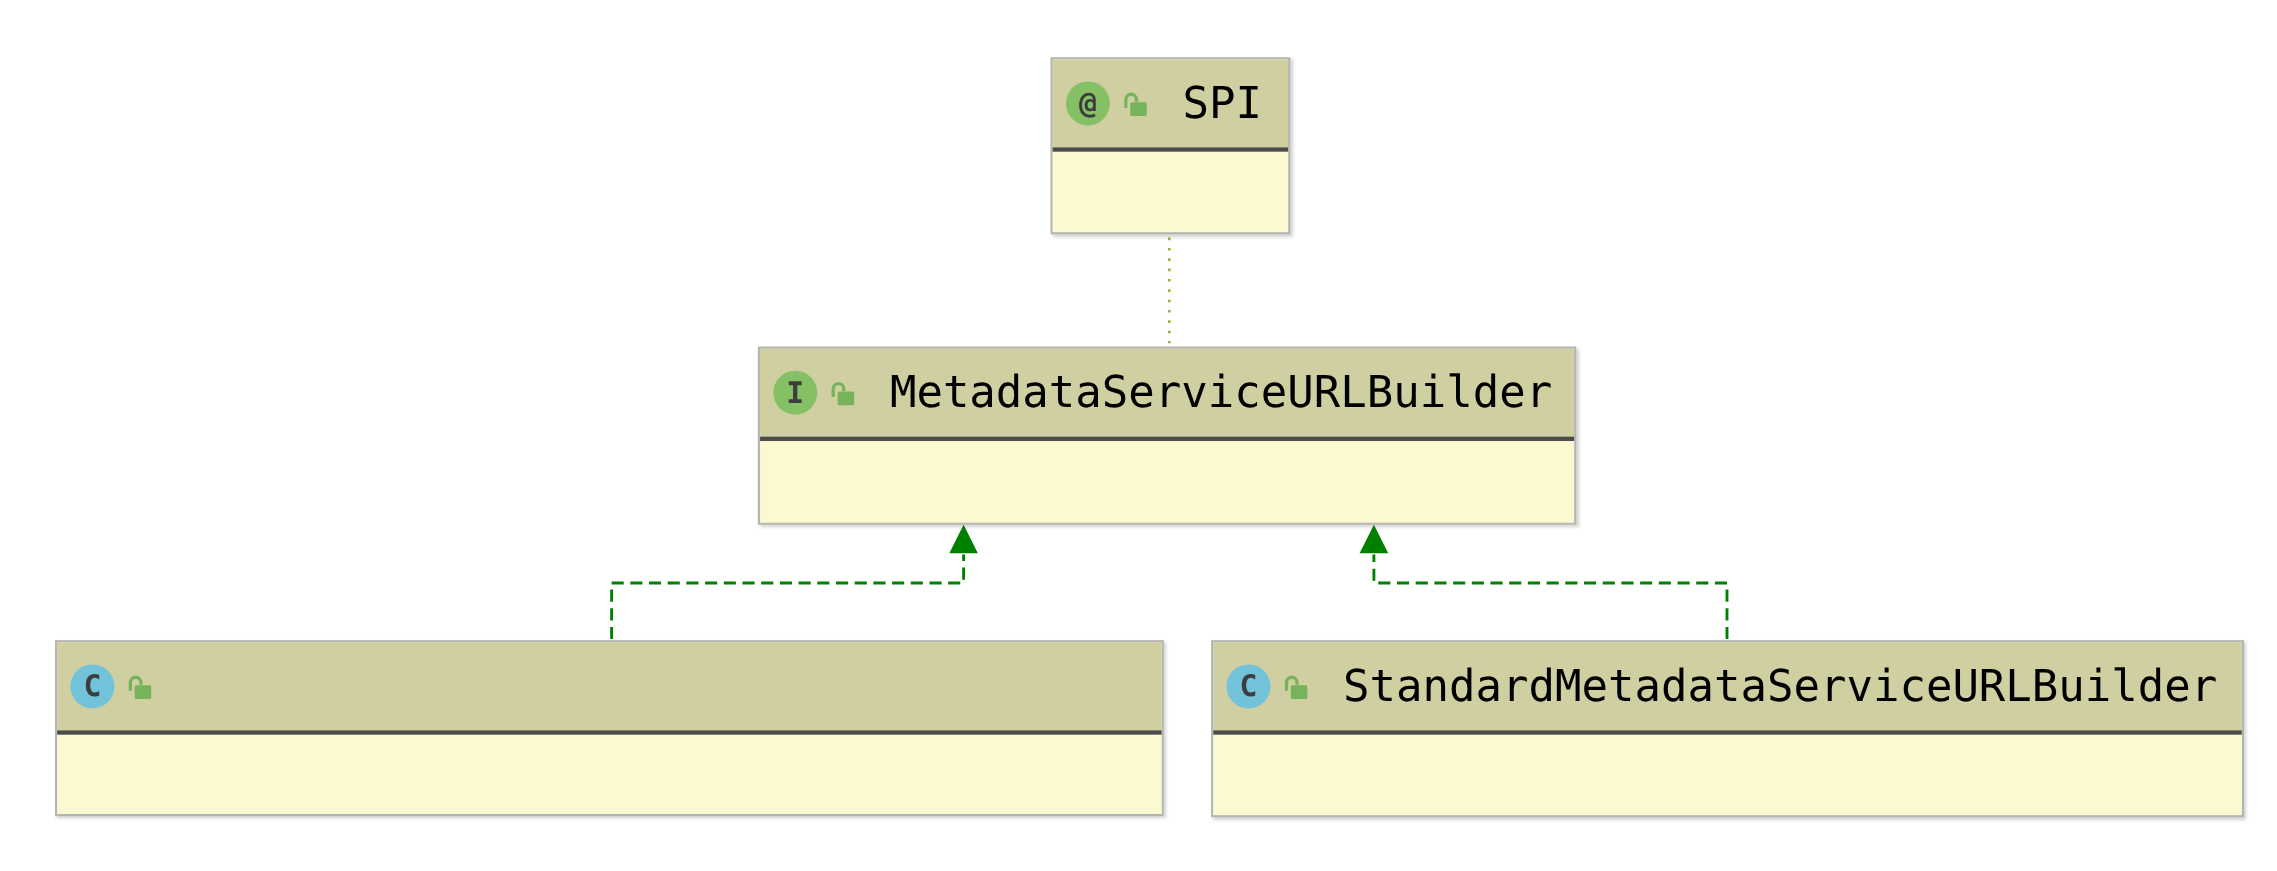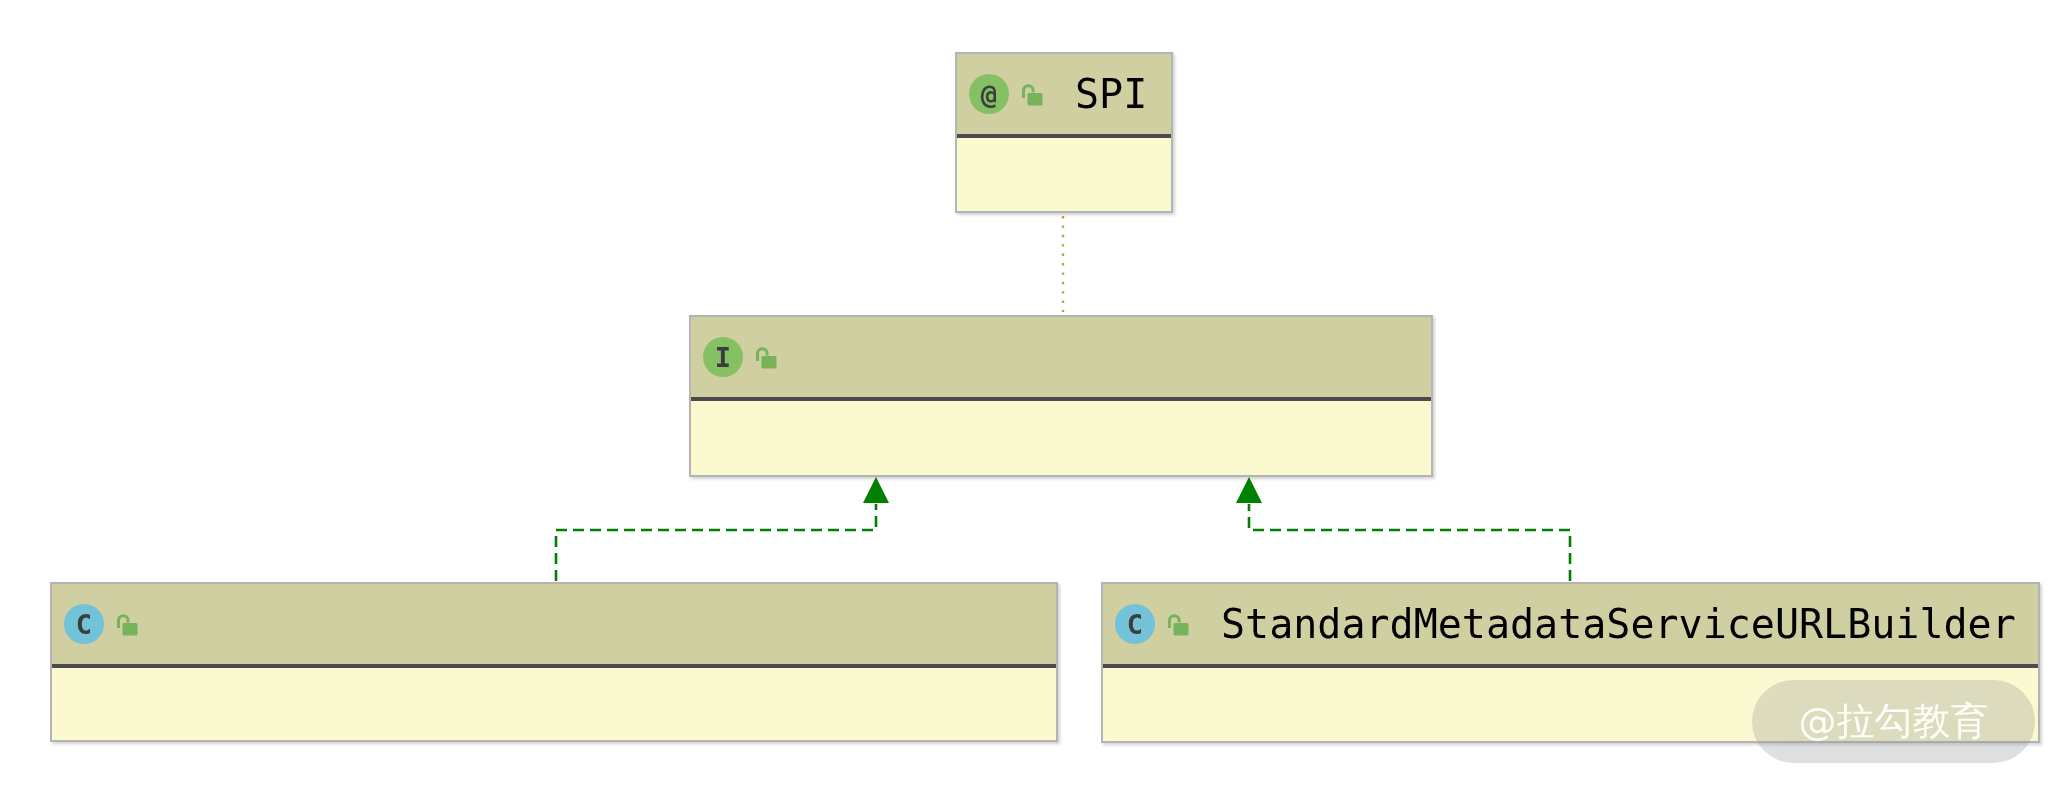--- a/index.html
+++ b/index.html
@@ -113,20 +113,21 @@
 
   <div class="node" style="left:689px;top:315px;width:744px;height:162px">
     <div class="node-header">
       <span class="badge badge-interface">I</span>
       <span class="lock">
         <svg viewBox="0 0 26 26" width="26" height="26">
           <path d="M4.5 17 V9.5 A4.8 4.8 0 0 1 14.1 9.5 V11.5" fill="none" stroke="currentColor" stroke-width="3"></path>
           <rect x="8.5" y="12" width="15" height="12.5" rx="1.5" fill="currentColor"></rect>
         </svg>
       </span>
+      <span class="node-title">MetadataServiceURLBuilder</span>
     </div>
     <div class="node-body"></div>
   </div>
 
   <div class="node" style="left:50px;top:582px;width:1008px;height:160px">
     <div class="node-header">
       <span class="badge badge-class">C</span>
       <span class="lock">
         <svg viewBox="0 0 26 26" width="26" height="26">
           <path d="M4.5 17 V9.5 A4.8 4.8 0 0 1 14.1 9.5 V11.5" fill="none" stroke="currentColor" stroke-width="3"></path>
@@ -144,15 +145,14 @@
         <svg viewBox="0 0 26 26" width="26" height="26">
           <path d="M4.5 17 V9.5 A4.8 4.8 0 0 1 14.1 9.5 V11.5" fill="none" stroke="currentColor" stroke-width="3"></path>
           <rect x="8.5" y="12" width="15" height="12.5" rx="1.5" fill="currentColor"></rect>
         </svg>
       </span>
       <span class="node-title">StandardMetadataServiceURLBuilder</span>
     </div>
     <div class="node-body"></div>
   </div>
 
-  <div class="watermark">@拉勾教育</div>
 
 </div>
 
 </body></html>

